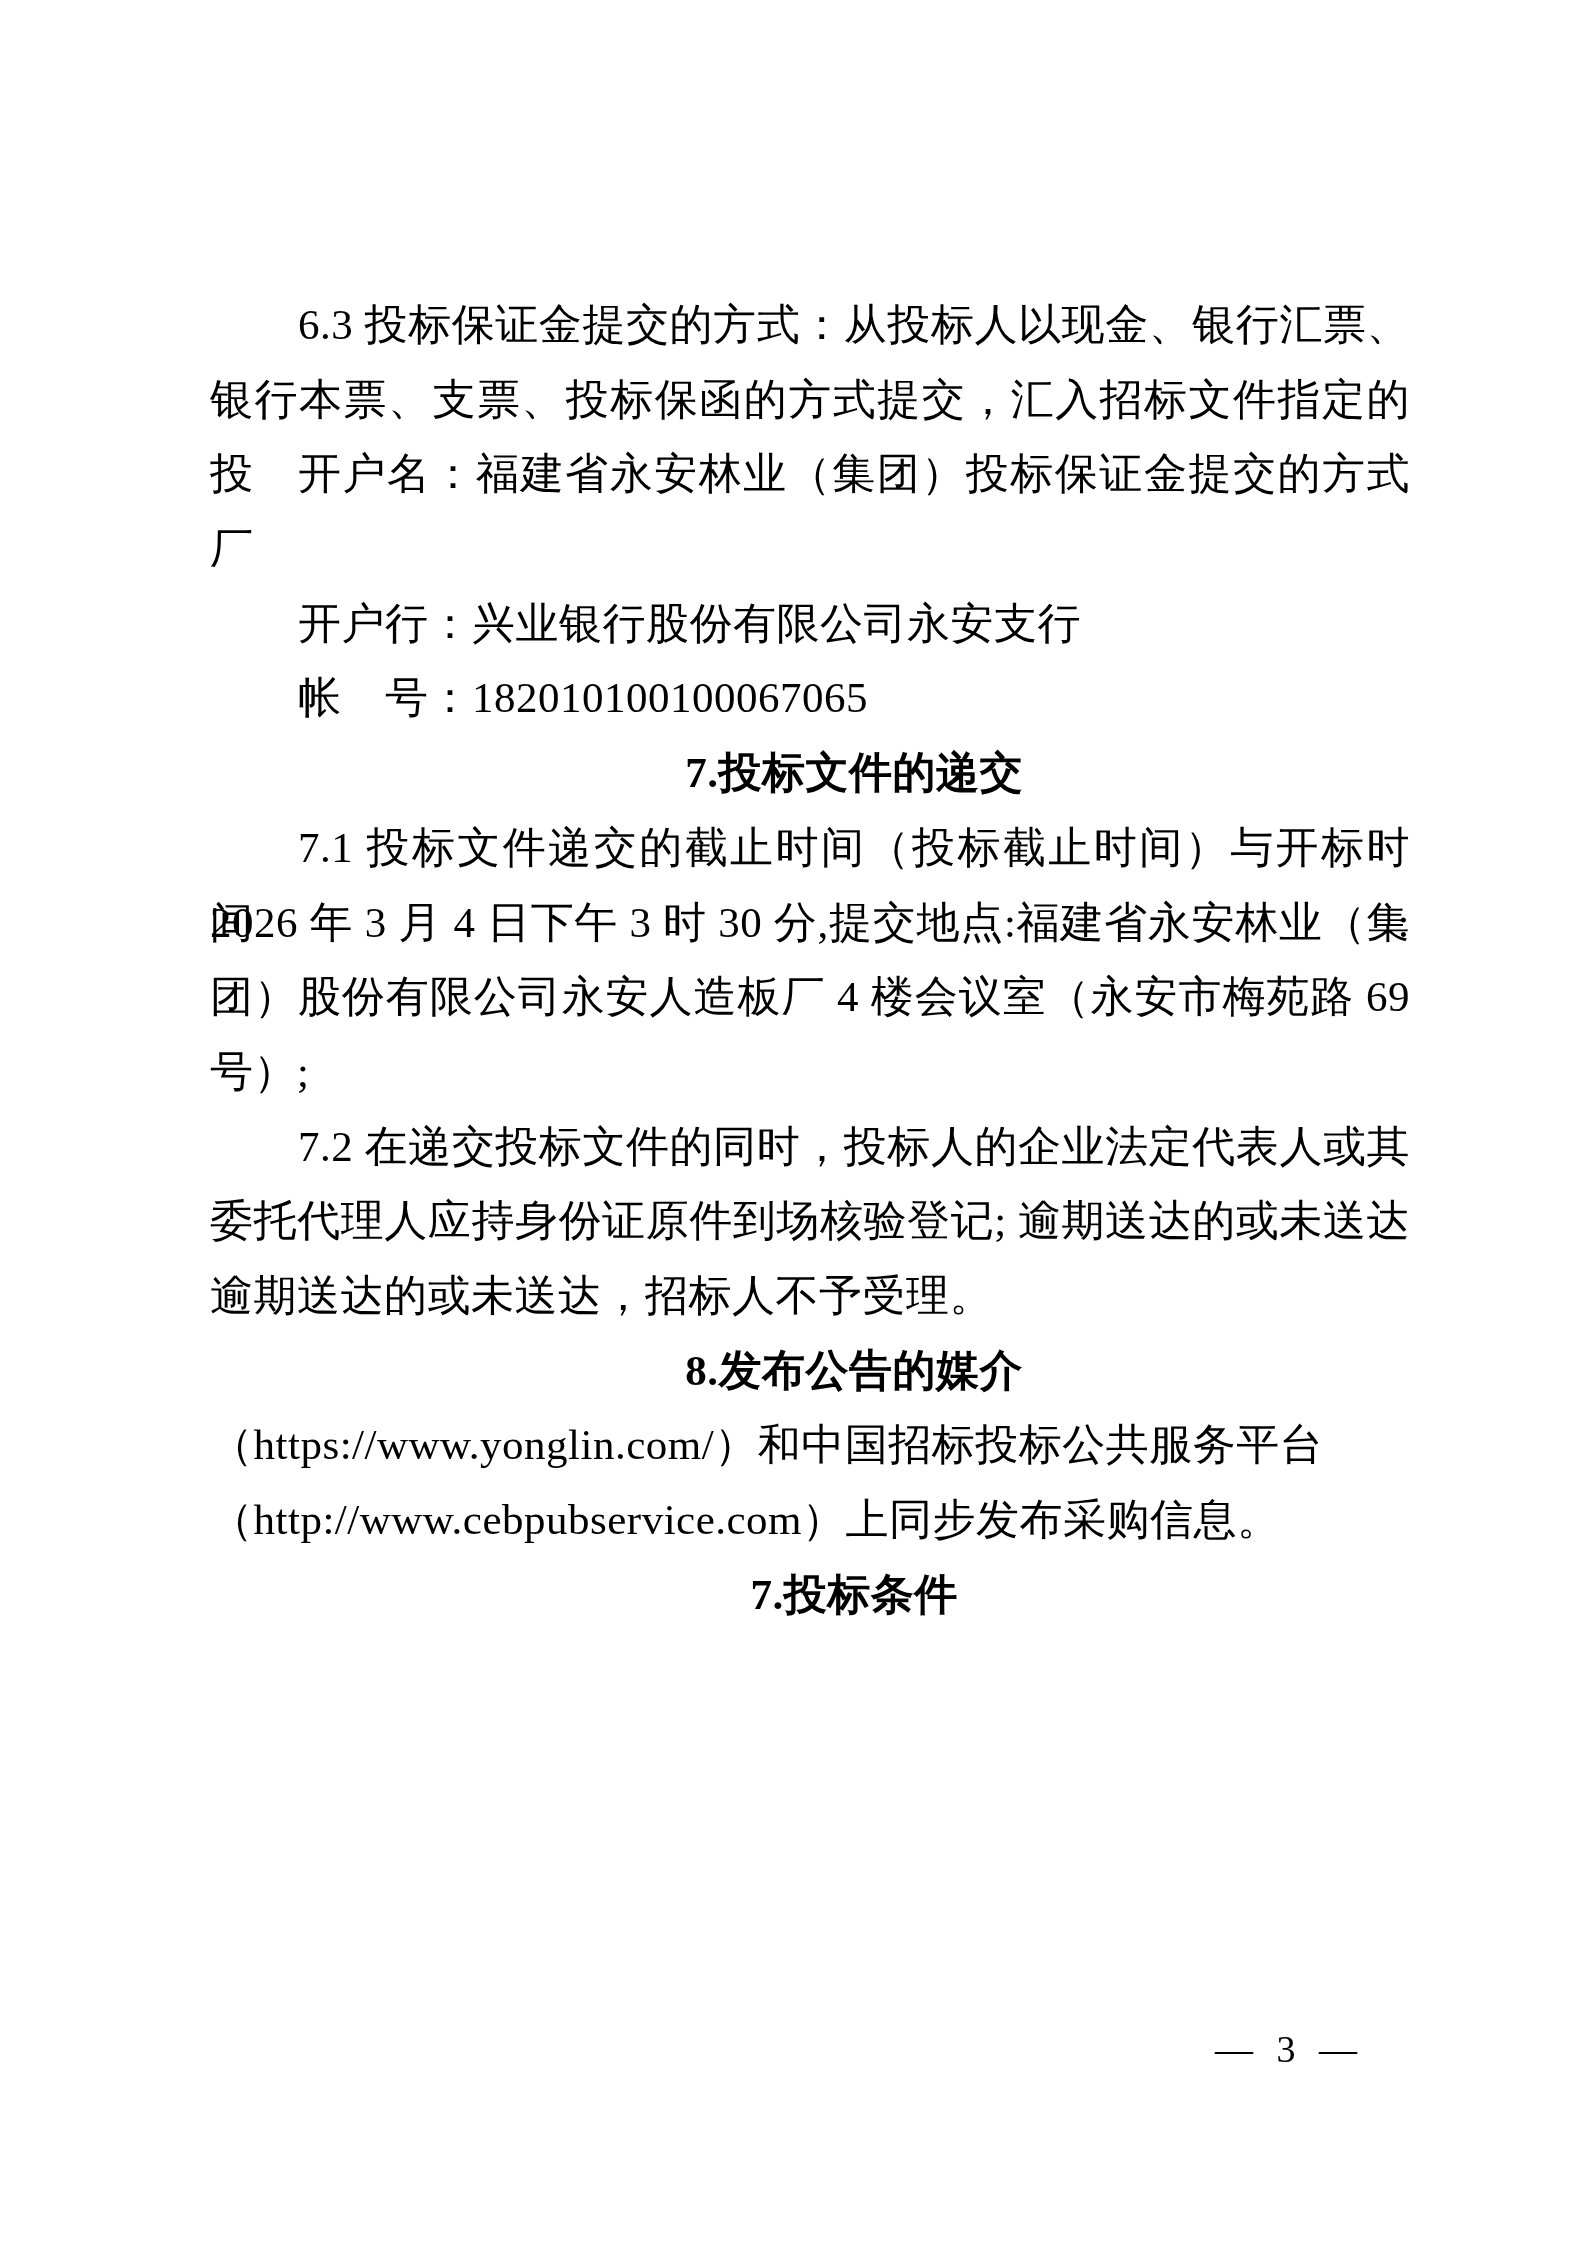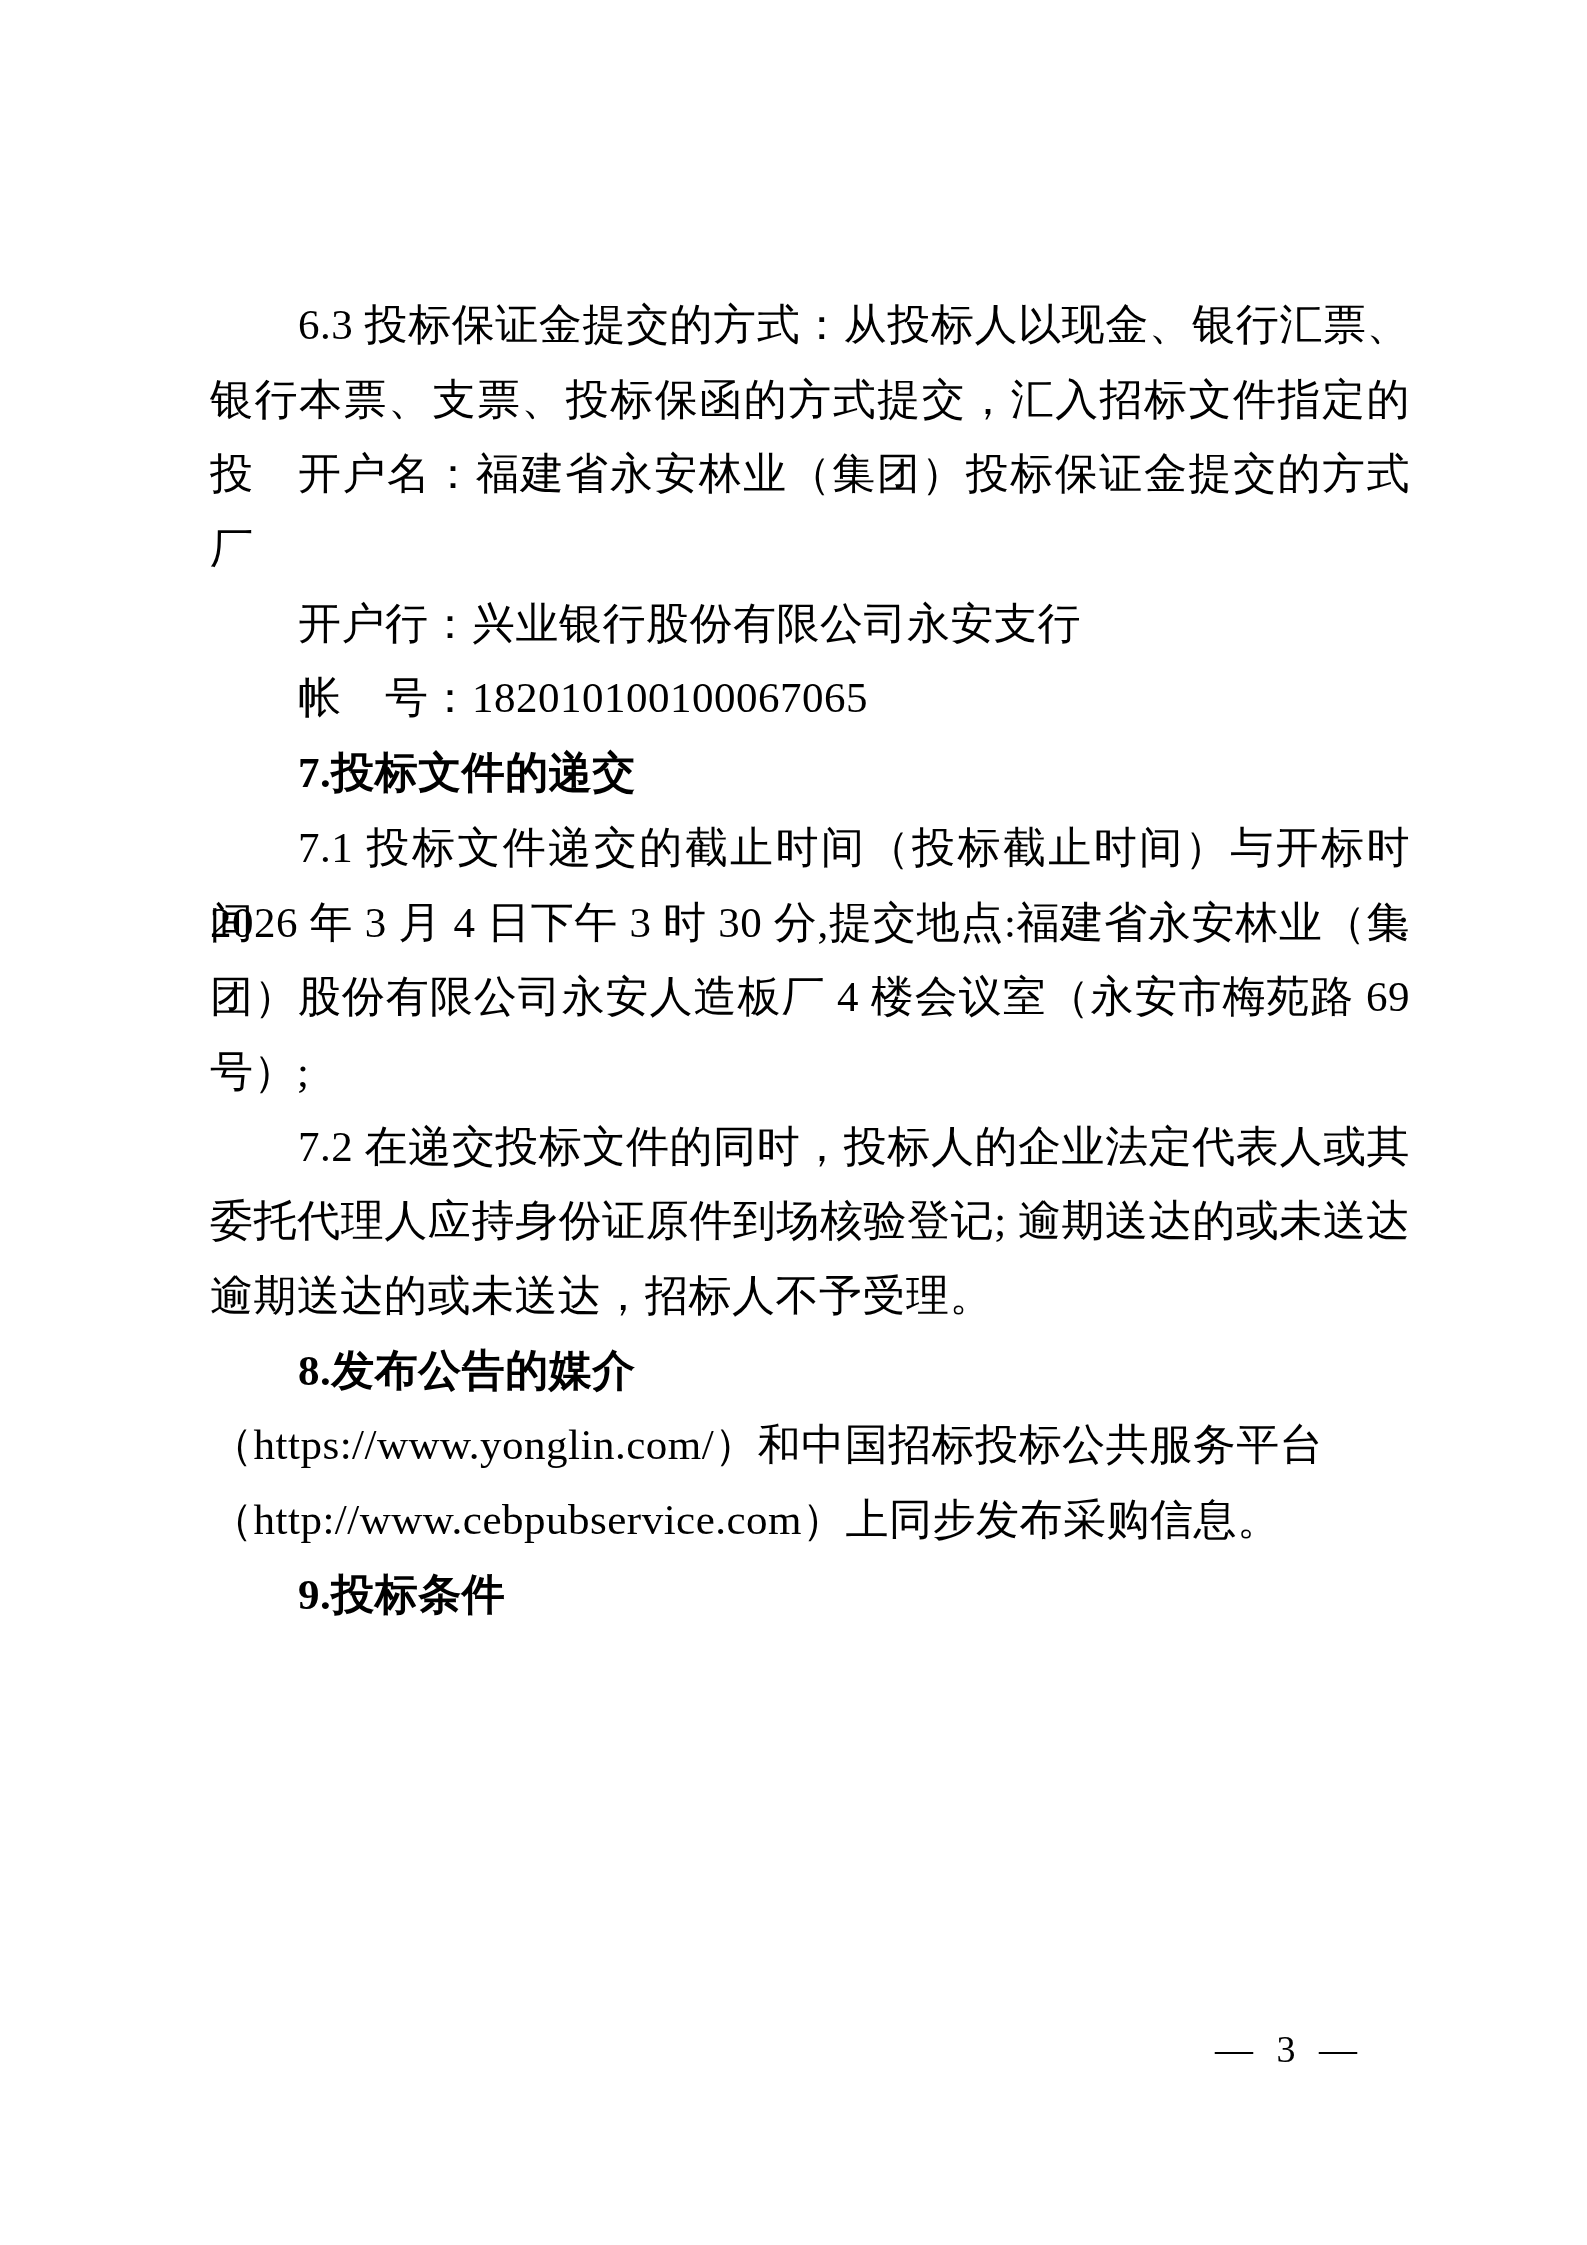--- a/index.html
+++ b/index.html
@@ -32,20 +32,21 @@
     height: 74.7px;
     white-space: nowrap;
     text-align: left;
     letter-spacing: 0.5px;
   }
   .line.indent {
     text-indent: 88px;
   }
   .line.bold {
     font-weight: bold;
+    text-align: center;
   }
   .line.fill {
     white-space: normal;
     text-align: justify;
     text-align-last: justify;
   }
   .page-footer {
     position: absolute;
     left: 1215px;
     top: 2026px;
@@ -71,16 +72,16 @@
       <div class="line indent fill">7.1 投标文件递交的截止时间（投标截止时间）与开标时间:</div>
       <div class="line fill">2026 年 3 月 4 日下午 3 时 30 分,提交地点:福建省永安林业（集</div>
       <div class="line fill">团）股份有限公司永安人造板厂 4 楼会议室（永安市梅苑路 69</div>
       <div class="line">号）;</div>
       <div class="line indent fill">7.2 在递交投标文件的同时，投标人的企业法定代表人或其</div>
       <div class="line fill">委托代理人应持身份证原件到场核验登记; 逾期送达的或未送达</div>
       <div class="line">逾期送达的或未送达，招标人不予受理。</div>
       <div class="line indent bold">8.发布公告的媒介</div>
       <div class="line">（https://www.yonglin.com/）和中国招标投标公共服务平台</div>
       <div class="line">（http://www.cebpubservice.com）上同步发布采购信息。</div>
-      <div class="line indent bold">9.投标条件</div>
+      <div class="line indent bold">7.投标条件</div>
     </div>
   <div class="page-footer">— 3 —</div>
 </div>
 
 </body></html>

